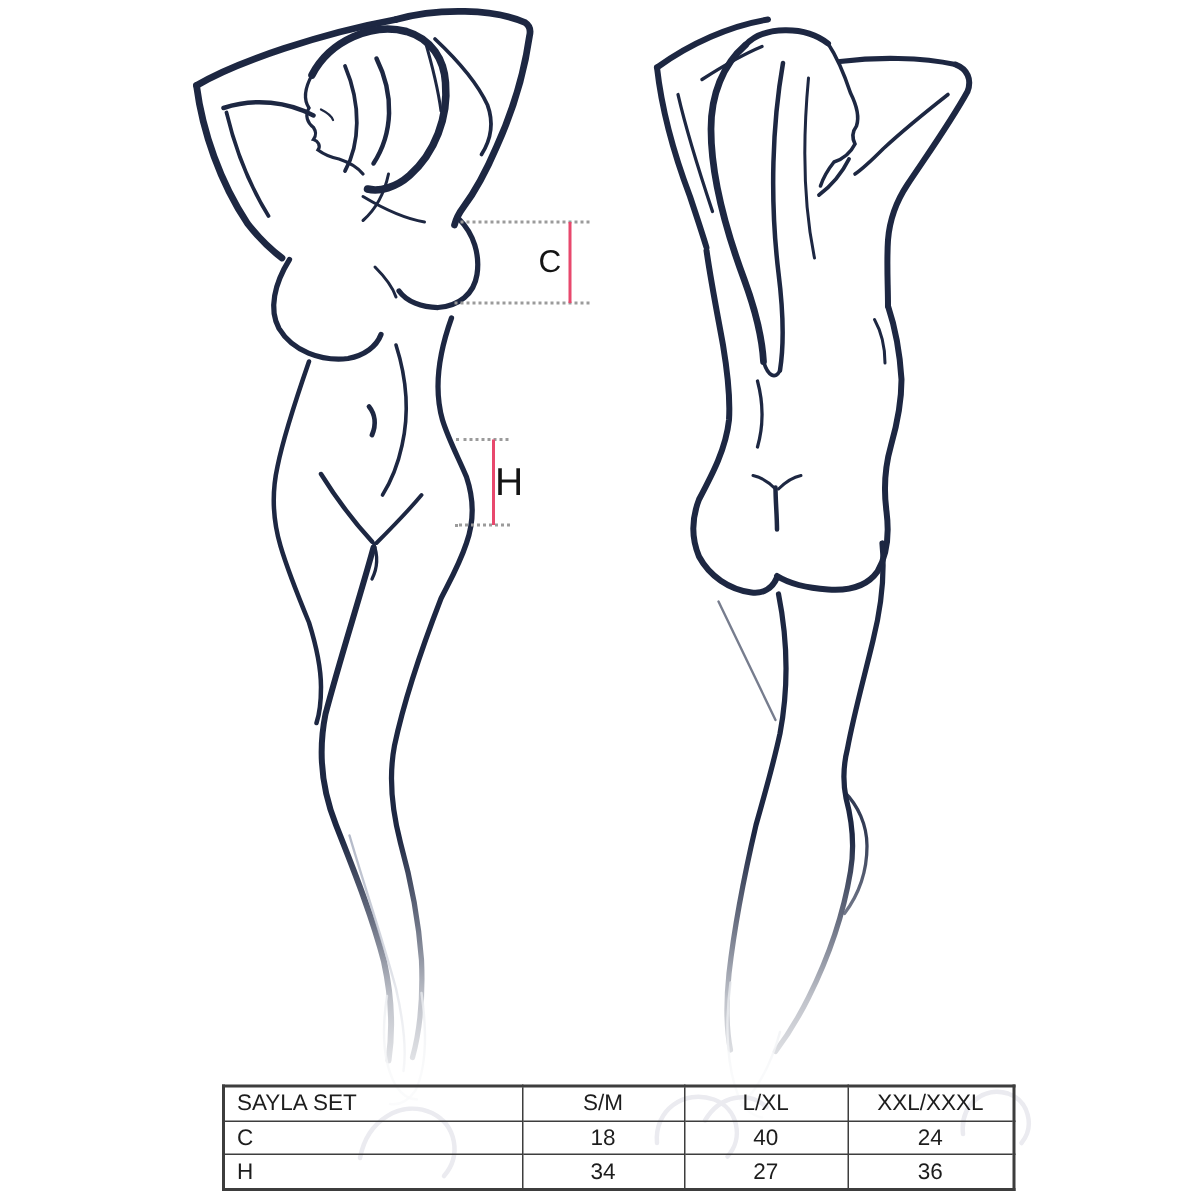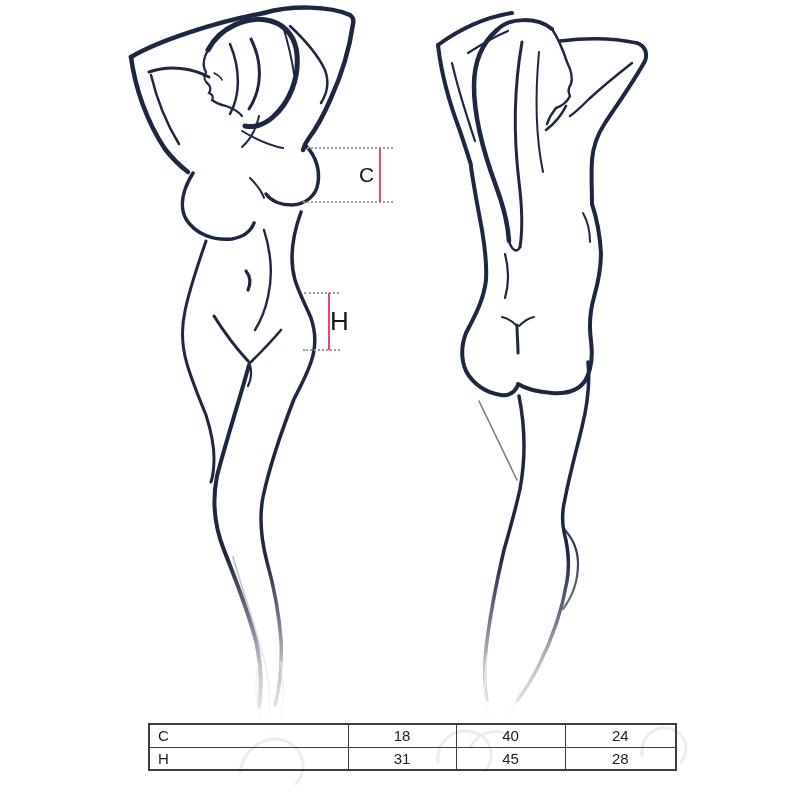--- a/index.html
+++ b/index.html
@@ -117,27 +117,33 @@
 
   <table class="size">
     <colgroup>
       <col style="width:199px">
         <col style="width:108px">
         <col style="width:109px">
         <col style="width:111px">
     </colgroup>
     <tbody>
       <tr>
+        <td class="lead">SAYLA SET</td>
+        <td>S/M</td>
+        <td>L/XL</td>
+        <td>XXL/XXXL</td>
+      </tr>
+      <tr>
         <td class="lead">C</td>
         <td>18</td>
         <td>40</td>
         <td>24</td>
       </tr>
       <tr>
         <td class="lead">H</td>
-        <td>31</td>
-        <td>45</td>
-        <td>28</td>
+        <td>34</td>
+        <td>27</td>
+        <td>36</td>
       </tr>
     </tbody>
   </table>
 
 </div>
 
 </body></html>

